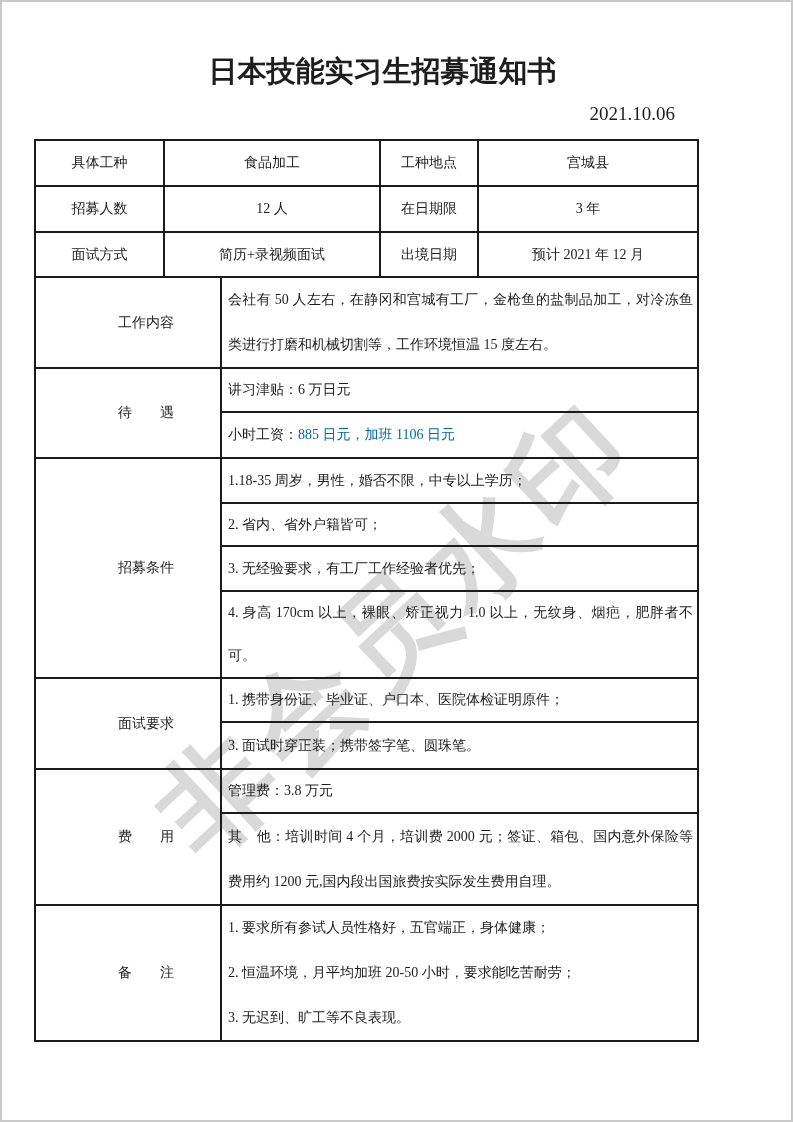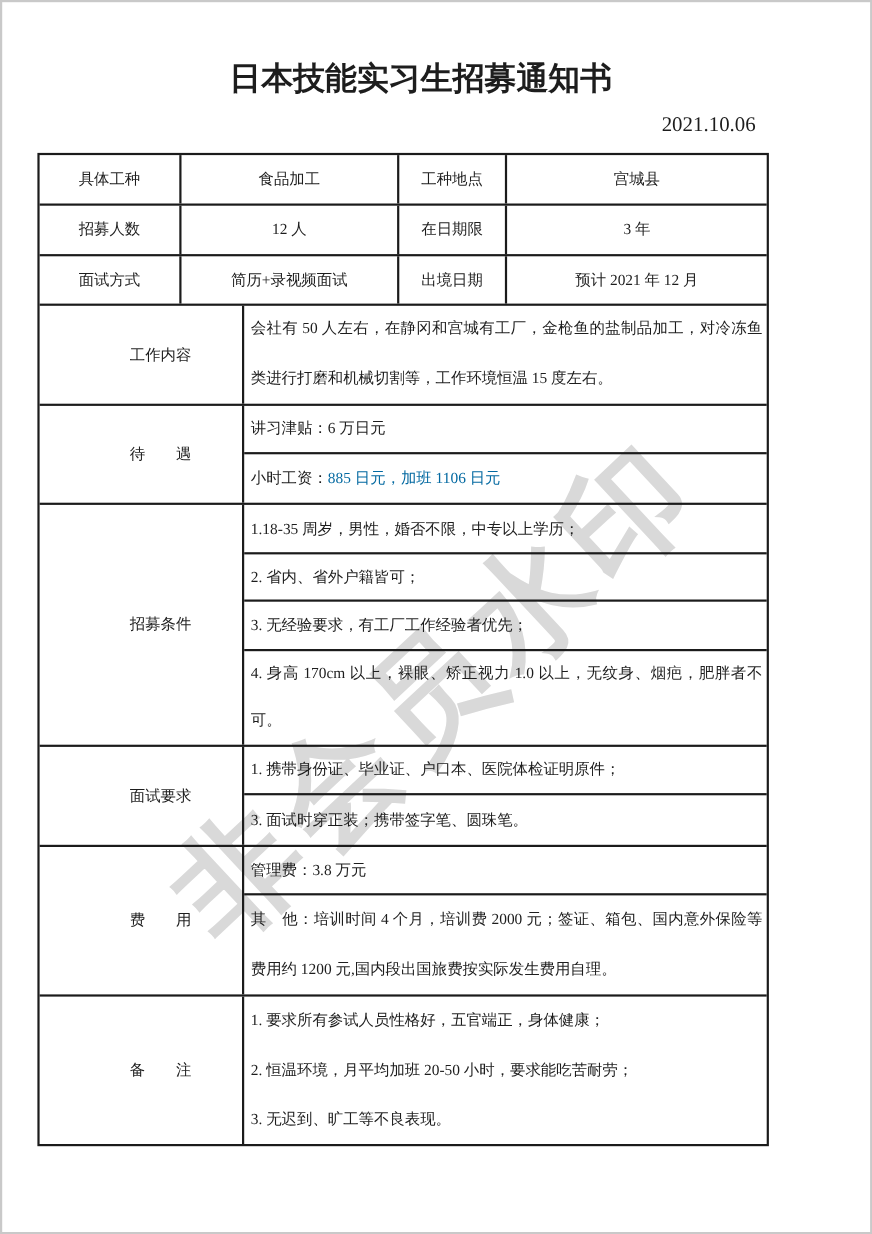--- a/index.html
+++ b/index.html
@@ -13,21 +13,21 @@
     font-family:"Liberation Serif","DejaVu Serif",serif;
     color:#1d1d1d;
   }
   .title {
     position:absolute; top:50px; left:48px; width:665px;
     text-align:center;
     font-size:29px; font-weight:bold;
     z-index:2;
   }
   .date {
-    position:absolute; top:101px; right:104px;
+    position:absolute; top:101px; right:116px;
     font-size:19px;
     z-index:2;
   }
   .watermark {
     position:absolute; top:627px; left:394px;
     transform:translate(-50%,-50%) rotate(-43deg);
     font-family:"Liberation Sans","DejaVu Sans",sans-serif;
     font-weight:600;
     font-size:112px; letter-spacing:8px;
     color:#d9d9d9;
@@ -47,21 +47,21 @@
   .trow:last-child { border-bottom:none; }
   .c {
     box-sizing:border-box;
     border-right:2px solid #1b1b1b;
     display:flex; align-items:center; justify-content:center;
     text-align:center;
     overflow:hidden;
   }
   .c:last-child { border-right:none; }
   .w1 { width:129px; flex:none; }
-  .w2 { width:198px; flex:none; }
+  .w2 { width:216px; flex:none; }
   .w3 { width:98px;  flex:none; }
   .w4 { flex:1; }
   .h44 { height:44px; } .h43 { height:43px; }
   .label-cell {
     width:150px; flex:none;
     box-sizing:border-box;
     border-right:2px solid #1b1b1b;
     display:flex; align-items:center; justify-content:center;
     text-align:center;
     margin-left:36px;

